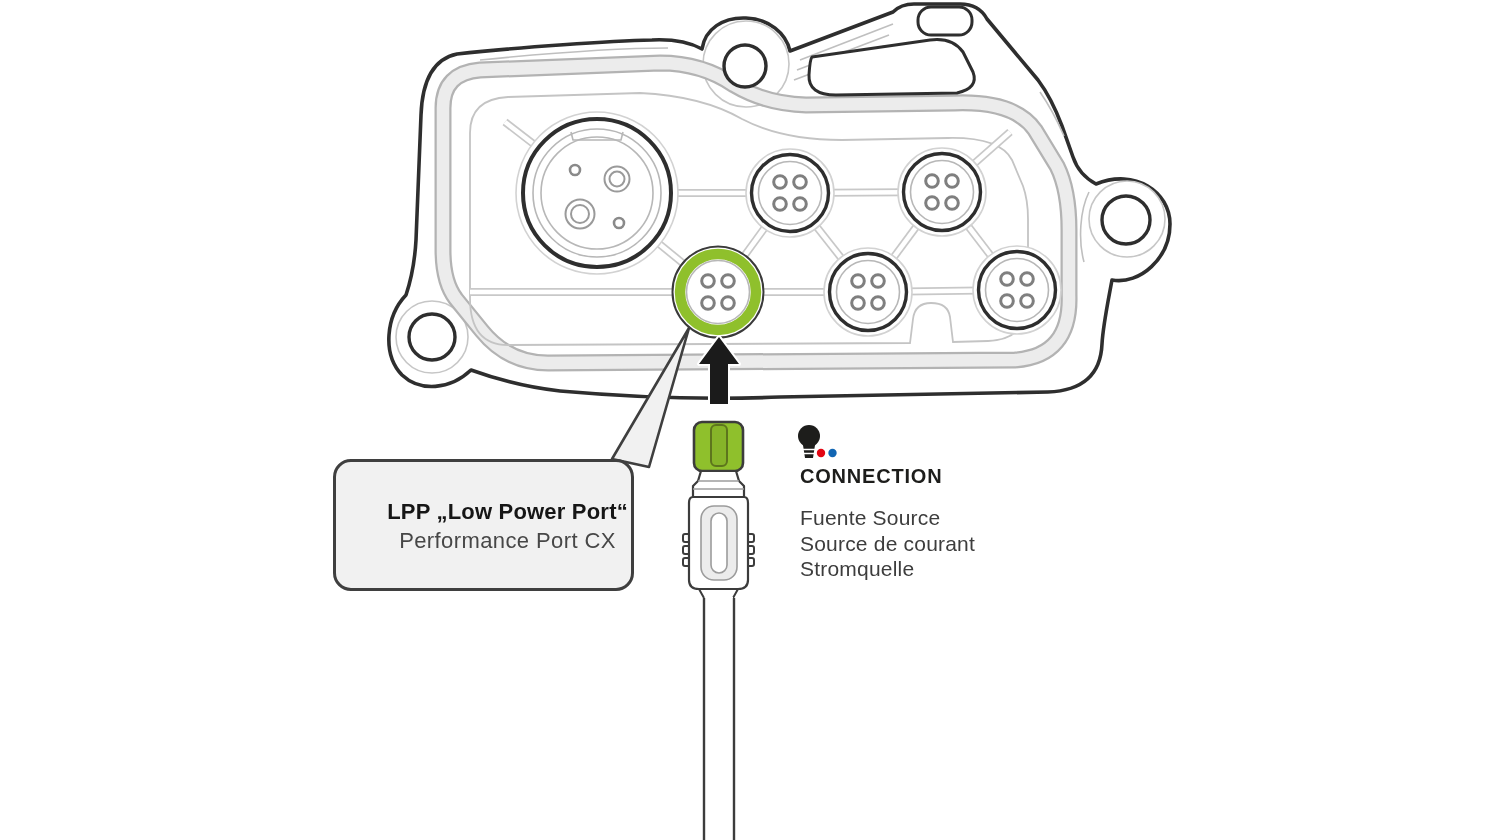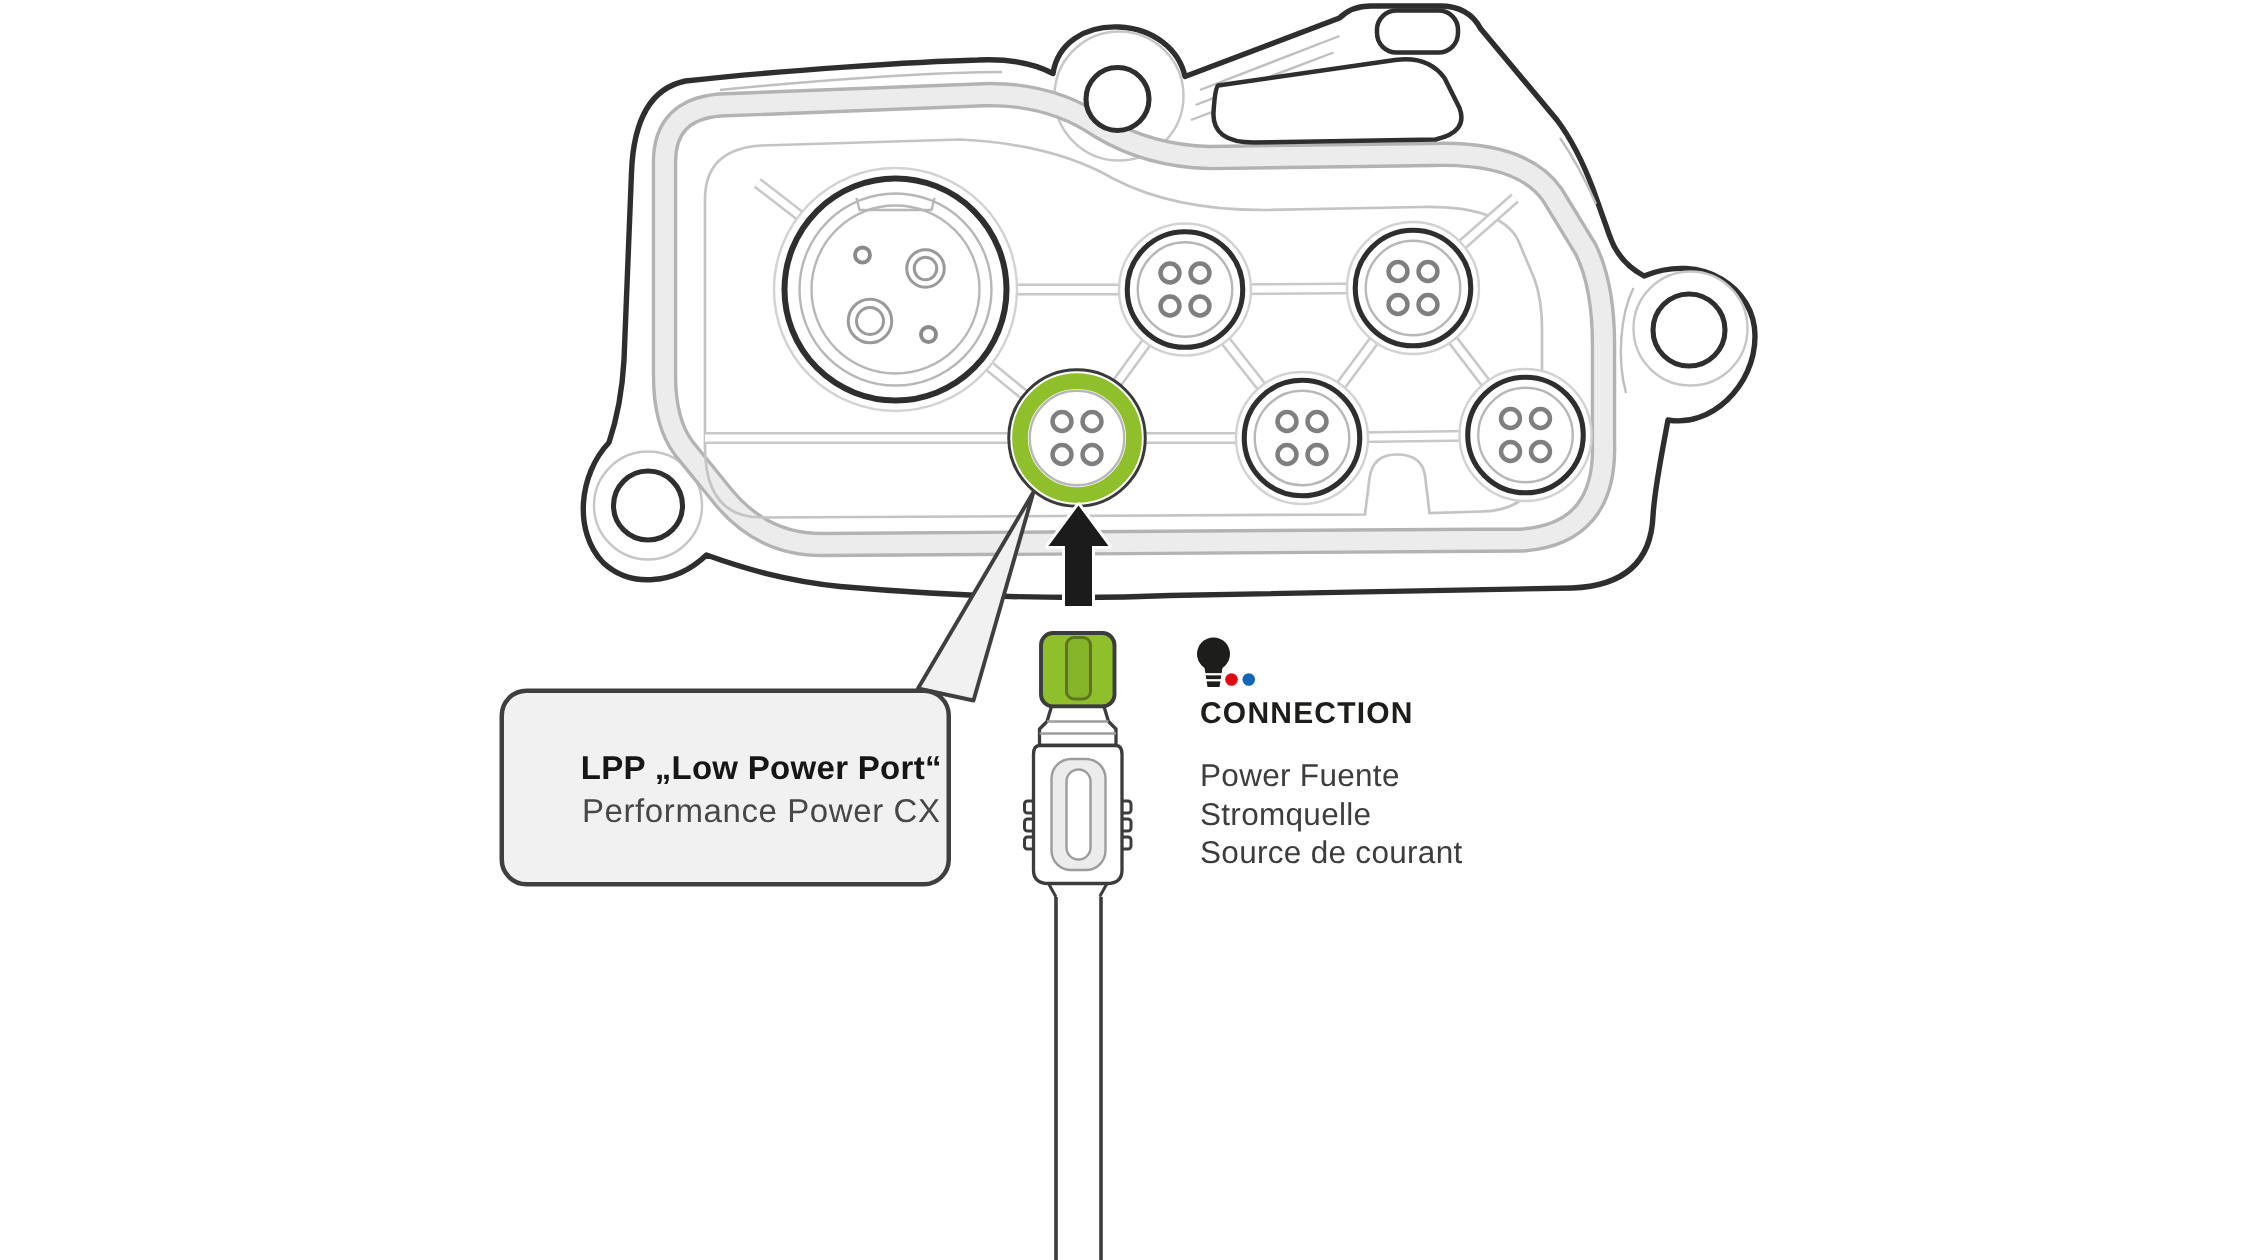--- a/index.html
+++ b/index.html
@@ -193,23 +193,23 @@
       <path d="M 803,445 L 815,445 L 813,458 L 805,458 Z" fill="#1d1d1b"></path>
       <line x1="802" y1="449.5" x2="816" y2="449.5" stroke="#ffffff" stroke-width="1.5"></line>
       <line x1="803" y1="453.5" x2="815" y2="453.5" stroke="#ffffff" stroke-width="1.5"></line>
       <circle cx="821" cy="453" r="4.2" fill="#e30613"></circle>
       <circle cx="832.5" cy="453" r="4.2" fill="#1266b3"></circle>
     </g>
   </svg>
 
   <div class="callout-box">
     <div class="callout-title">LPP „Low Power Port“</div>
-    <div class="callout-line">Performance Power CX</div>
+    <div class="callout-line">Performance Port CX</div>
   </div>
 
   <div class="legend">
     <div class="legend-heading">CONNECTION</div>
-    <div class="legend-item">Power Fuente</div>
+    <div class="legend-item">Fuente Source</div>
+    <div class="legend-item">Source de courant</div>
     <div class="legend-item">Stromquelle</div>
-    <div class="legend-item">Source de courant</div>
   </div>
 
 </div>
 
 </body></html>

